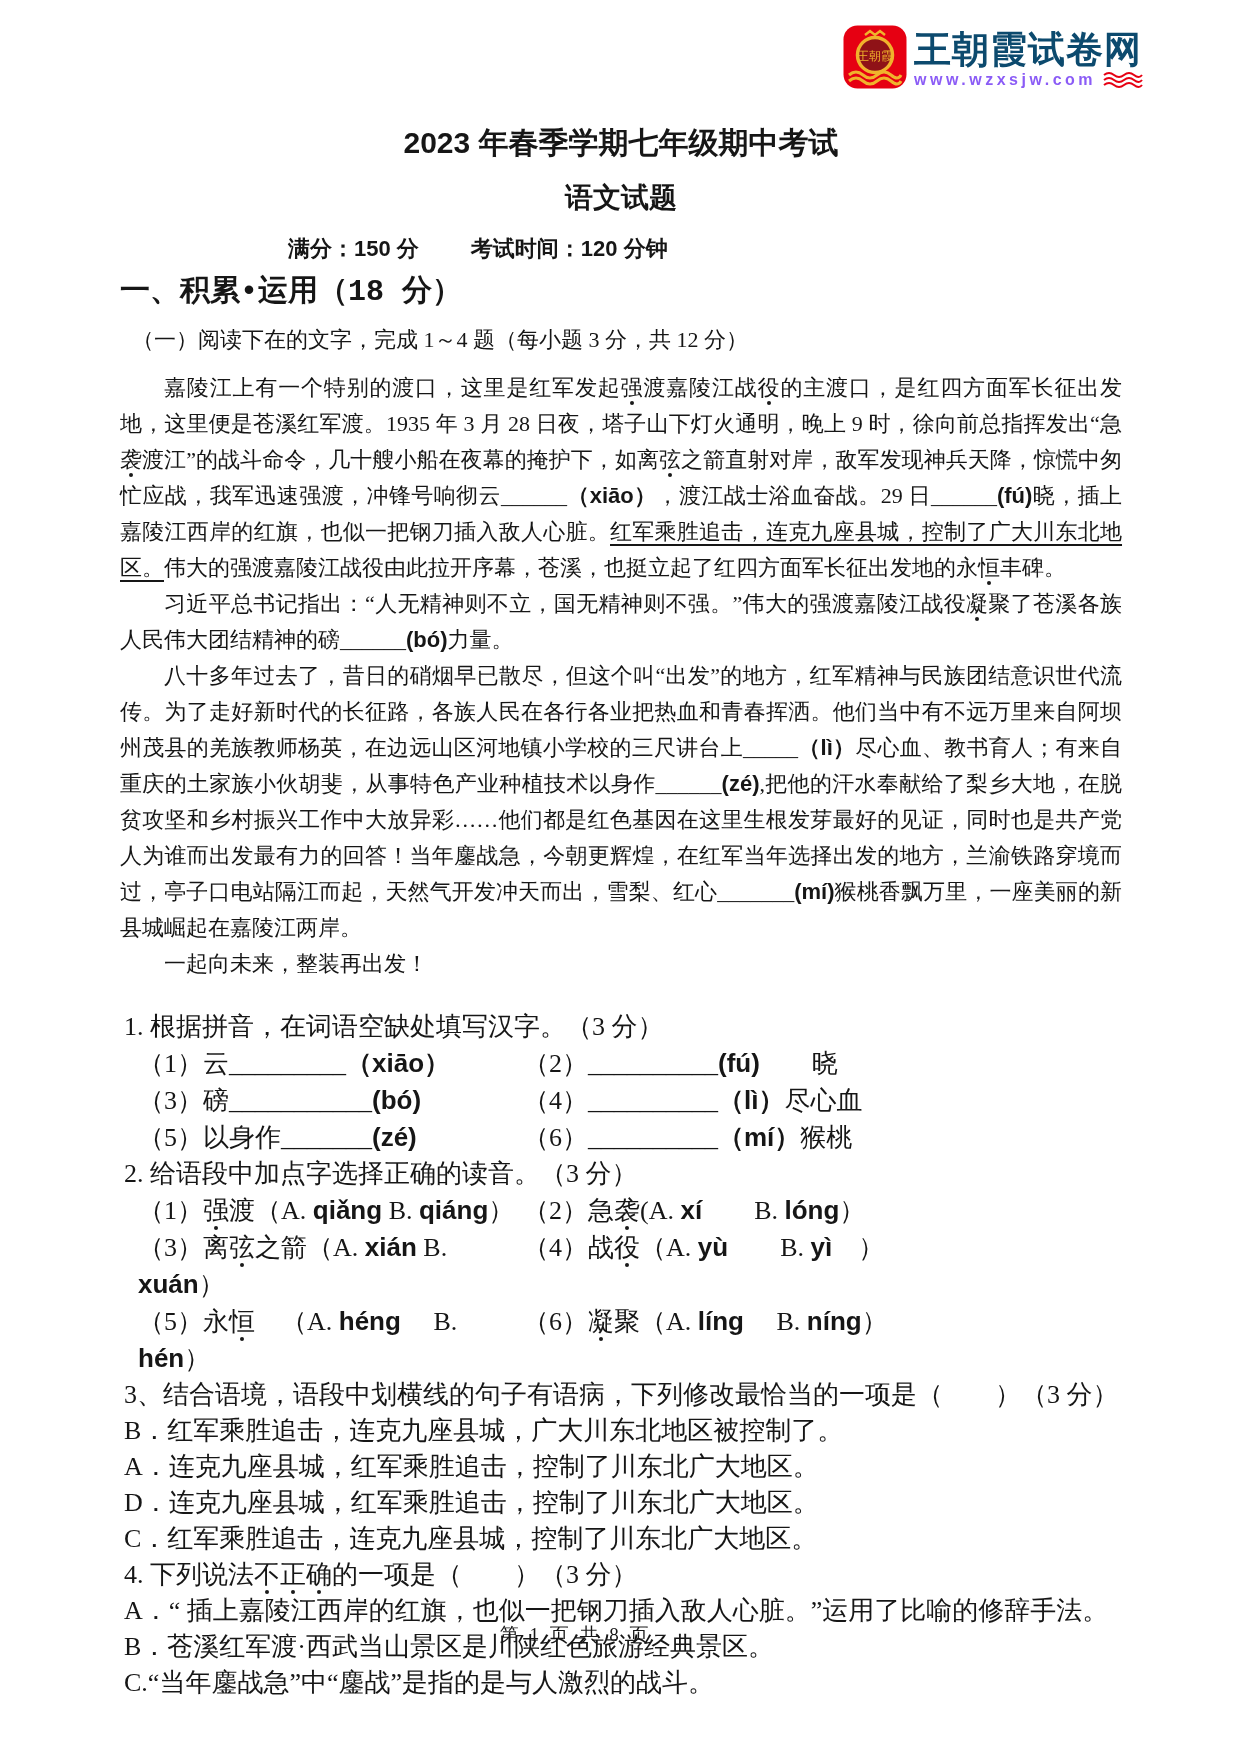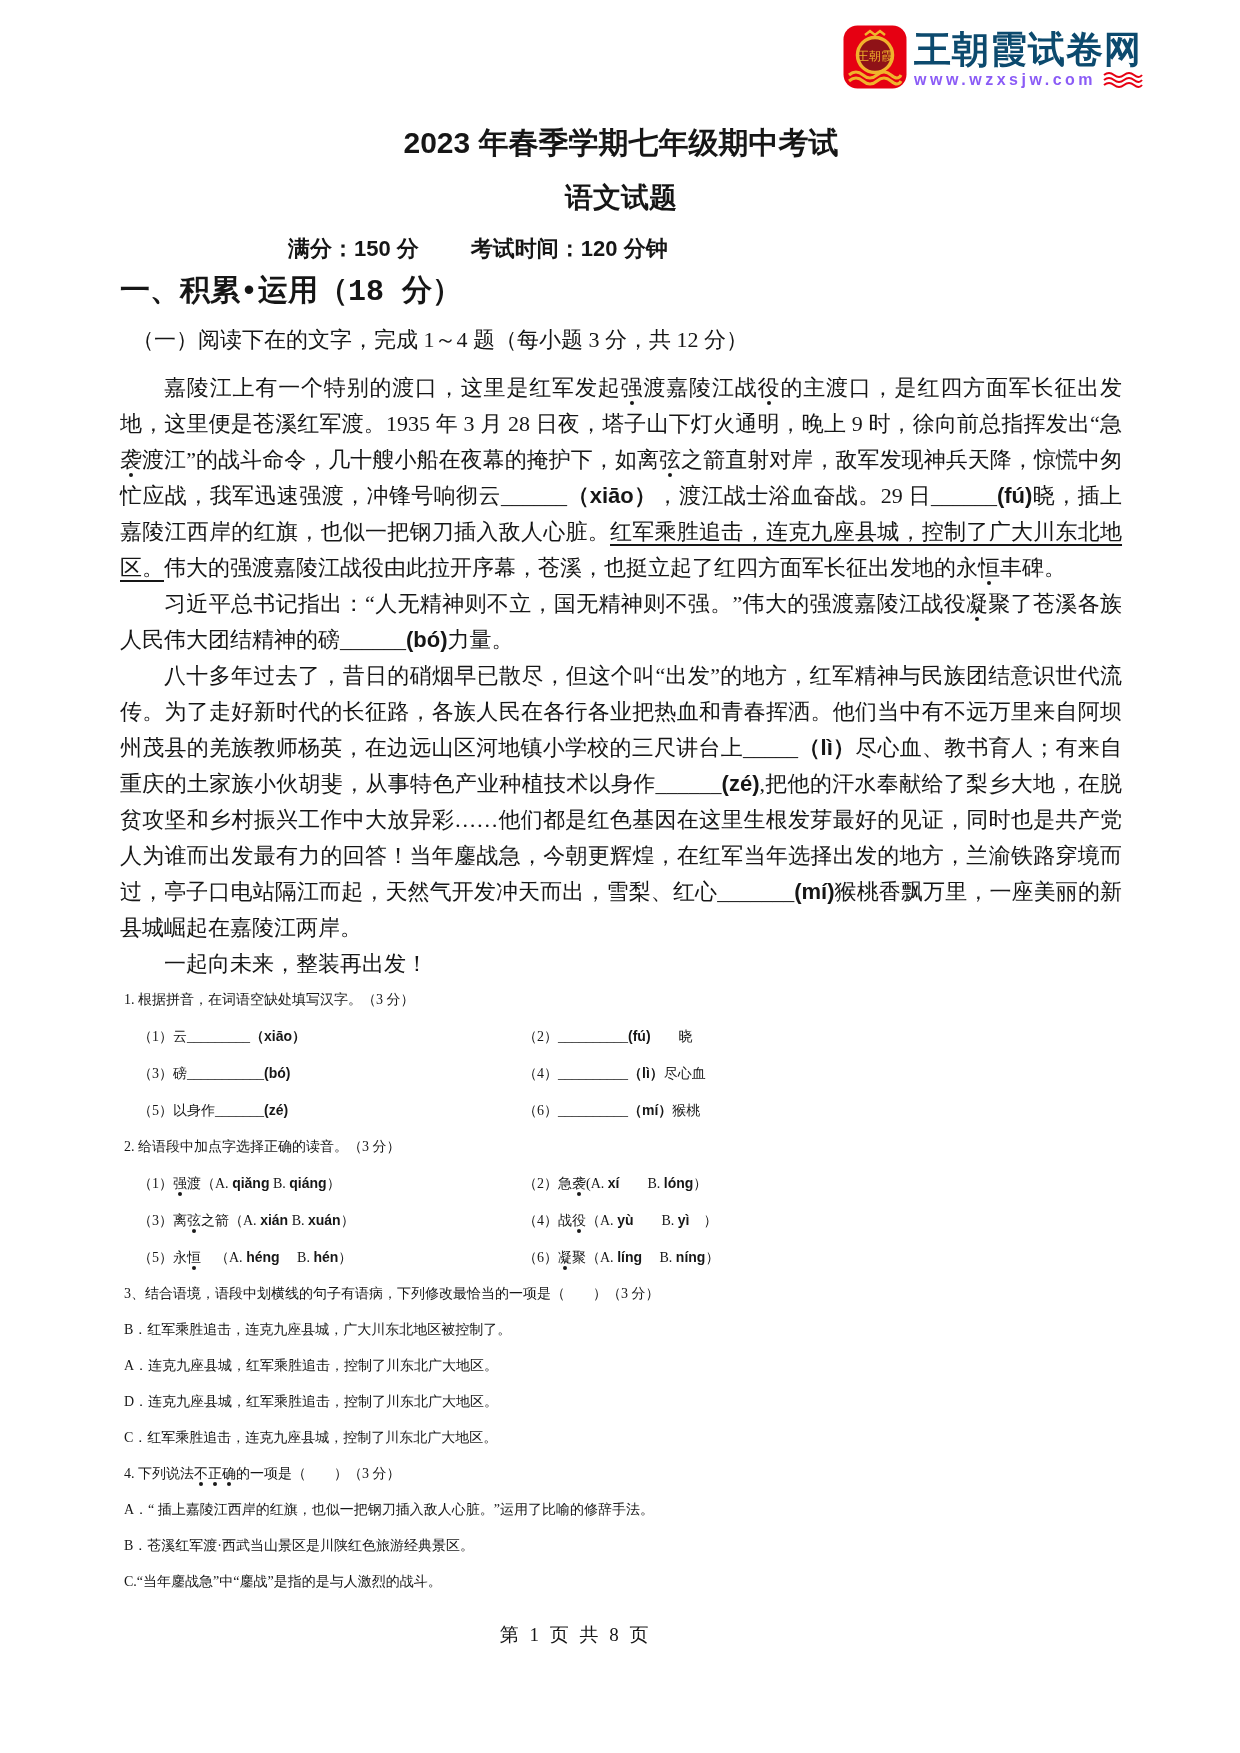--- a/index.html
+++ b/index.html
@@ -24,21 +24,21 @@
                font-weight:bold;font-size:28px;line-height:36px;}
   .info-line{margin:16px 0 0 168px;font-family:"Liberation Sans",sans-serif;
              font-weight:bold;font-size:22px;line-height:34px;}
   .info-line span{margin-right:52px;}
   .sec-head{margin:8px 0 0 0;font-family:Liberation Mono, monospace;font-weight:bold;
             font-size:30px;line-height:36px;}
   .part-head{margin:12px;font-size:22px;line-height:36px;}
   
   .passage p{margin:0;font-size:22px;line-height:36px;text-align:justify;text-indent:2em;}
   
-  .questions{font-size:14px;line-height:36px;}
+  .questions{font-size:26px;line-height:36px;margin-top:27px;}
   .question{margin:0;}
   .question-stem{padding-left:4px;}
   .q-grid{display:grid;grid-template-columns:385px 1fr;padding-left:18px;}
   .q-lines{padding-left:4px;}
   
   .seg-pin{font-family:"Liberation Sans",sans-serif;font-weight:bold;}
   .seg-dot{position:relative;}
   .seg-dot::after{content:"";position:absolute;left:50%;bottom:-5px;transform:translateX(-50%);
                   width:4px;height:4px;border-radius:50%;background:#1a1a1a;}
   .seg-u{text-decoration:underline;text-underline-offset:5px;text-decoration-thickness:1.5px;}

